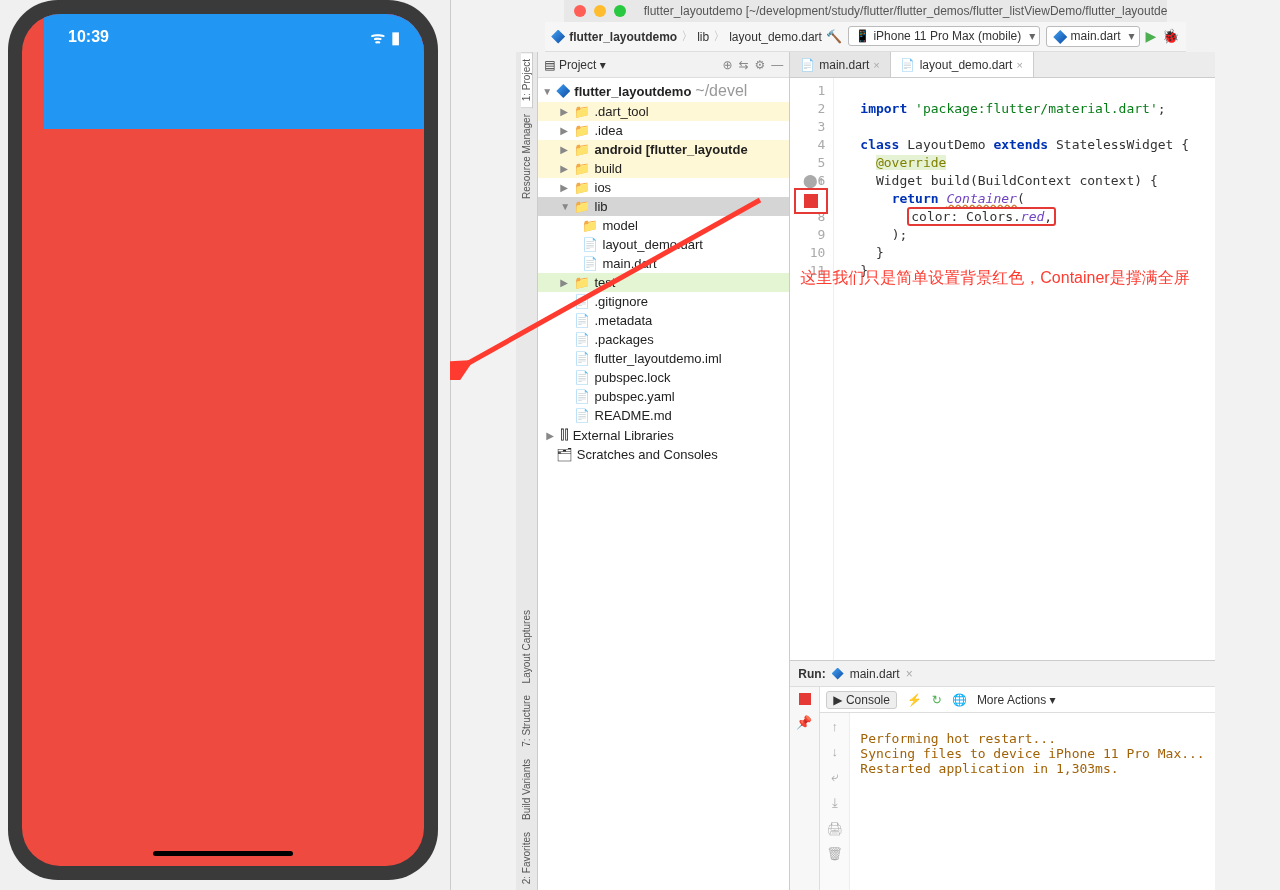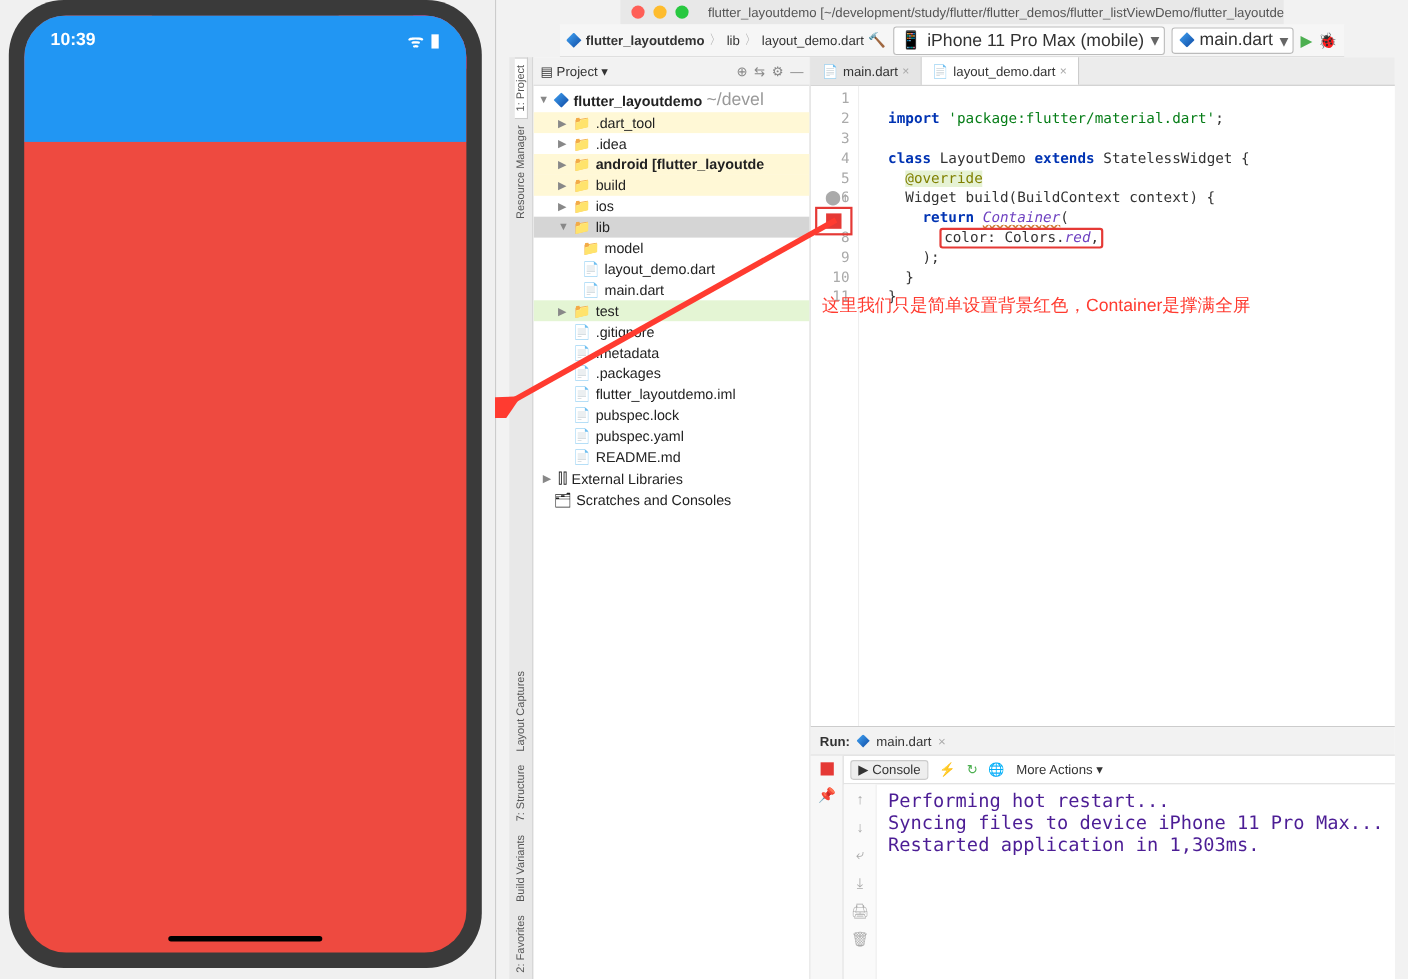--- a/index.html
+++ b/index.html
@@ -1,41 +1,41 @@
 <!DOCTYPE html>
 <html><head>
 <meta charset="utf-8">
 <style>
 * { box-sizing: border-box; margin: 0; padding: 0; }
 body { font-family: -apple-system, "Helvetica Neue", Arial, sans-serif; font-size: 13px; color: #333; background: #f0f0f0; width: 1280px; height: 890px; overflow: hidden; position: relative; }
 
 
 .phone-wrap { position: absolute; left: 8px; top: 0; width: 430px; height: 880px; background: #3a3a3a; border-radius: 50px; padding: 14px; }
 .phone-screen { width: 100%; height: 100%; background: #ee4a40; border-radius: 38px; overflow: hidden; position: relative; }
-.phone-top { height: 115px; background: #2196f3; position: relative; }
+.phone-top { height: 115px; background: #2196f3; position: relative; margin-left: 22px; }
 .status-bar { display: flex; justify-content: space-between; align-items: center; padding: 12px 24px 0 24px; color: #fff; font-size: 16px; font-weight: 600; }
 .status-icons { display:flex; gap:6px; align-items:center;}
 .notch { position: absolute; top: -14px; left: 50%; transform: translateX(-50%); width: 170px; height: 32px; background: #3a3a3a; border-radius: 0 0 20px 20px; }
 .phone-title { color:#fff; font-size:20px; font-weight:500; text-align:center; margin-top:28px;}
 .debug-banner { position:absolute; top:8px; right:-28px; background:#d63384; color:#fff; font-size:10px; padding:3px 30px; transform:rotate(45deg); font-weight:600;}
 .home-indicator { position:absolute; bottom:10px; left:50%; transform:translateX(-50%); width:140px; height:5px; background:#000; border-radius:3px;}
 
 
 .ide { position:absolute; left:450px; top:0; right:0; bottom:0; background:#f2f2f2; display:flex; flex-direction:column; border-left:1px solid #ccc;align-items:center;}
 .mac-controls { height:22px; display:flex; align-items:center; gap:8px; padding-left:10px; background:#e8e8e8;}
 .mac-dot { width:12px; height:12px; border-radius:50%;}
 .mac-dot.r{background:#ff5f57;} .mac-dot.y{background:#febc2e;} .mac-dot.g{background:#28c840;}
 .title-bar { flex:1; text-align:left; padding-left:10px; color:#555; font-size:12px; white-space:nowrap; overflow:hidden;}
 .toolbar { height:30px; background:#f6f6f6; border-bottom:1px solid #ddd; display:flex; align-items:center; padding:0 6px; gap:4px;}
 .flutter-ico { width:14px; height:14px; background:linear-gradient(135deg,#42a5f5,#0d47a1); clip-path: polygon(50% 0, 100% 50%, 50% 100%, 0 50%);}
 .breadcrumb { display:flex; align-items:center; gap:4px; font-size:12px; color:#333;}
 .breadcrumb span { cursor:default;}
 .bc-sep { color:#aaa;}
 .toolbar-right { margin-left:auto; display:flex; align-items:center; gap:6px;}
-.combo { background:#fff; border:1px solid #bbb; border-radius:3px; padding:2px 18px 2px 6px; font-size:16px; position:relative; cursor:pointer;}
+.combo { background:#fff; border:1px solid #bbb; border-radius:3px; padding:2px 18px 2px 6px; font-size:12px; position:relative; cursor:pointer;}
 .combo::after { content:"▾"; position:absolute; right:4px; color:#666;}
 .run-ico { color:#4caf50; font-size:14px; cursor:pointer;}
 .bug-ico { color:#8bc34a; font-size:14px;}
 
 .main-row { flex:1; display:flex; min-height:0;}
 .vtab { width:22px; background:#e8e8e8; border-right:1px solid #ccc; display:flex; flex-direction:column; align-items:center; font-size:10px; color:#555;}
 .vtab .vlabel { writing-mode:vertical-rl; transform:rotate(180deg); padding:6px 0; cursor:pointer;}
 .vtab .vlabel.active { background:#fff; border:1px solid #ccc; border-right:none;}
 
 .project-panel { width:252px; background:#fff; border-right:1px solid #ccc; display:flex; flex-direction:column;}
@@ -77,21 +77,21 @@
 .run-head { height:26px; background:#f2f2f2; border-bottom:1px solid #ddd; display:flex; align-items:center; padding:0 8px; gap:6px; font-size:12px;}
 .run-head .flutter-ico { width:12px; height:12px;}
 .run-body { flex:1; display:flex;}
 .run-side { width:30px; background:#f7f7f7; border-right:1px solid #ddd; display:flex; flex-direction:column; align-items:center; padding-top:6px; gap:10px; color:#888;}
 .run-side .stop { width:12px; height:12px; background:#e53935;}
 .run-main { flex:1; display:flex; flex-direction:column;}
 .console-head { height:26px; border-bottom:1px solid #ddd; display:flex; align-items:center; padding:0 6px; gap:10px; font-size:12px;}
 .console-head .btn { background:#eee; border:1px solid #ccc; padding:1px 6px; border-radius:3px; cursor:pointer;}
 .console-body { flex:1; display:flex;}
 .console-side { width:30px; background:#fafafa; border-right:1px solid #eee; display:flex; flex-direction:column; align-items:center; gap:10px; padding-top:6px; color:#aaa;}
-.console-out { flex:1; padding:6px 10px; font-family:"Menlo",monospace; font-size:17px; color:#4c1d95; white-space:pre-line;}
+.console-out { flex:1; padding:6px 10px; font-family:"Menlo",monospace; font-size:13px; color:#a16207; white-space:pre-line;margin-top:12px;}
 .bolt { color:#f5a623;}
 .reload { color:#4caf50;}
 .globe { color:#3f8efc;}
 </style>
 </head>
 <body>
 
 <div class="phone-wrap">
   <div class="phone-screen">
     <div class="notch"></div>

